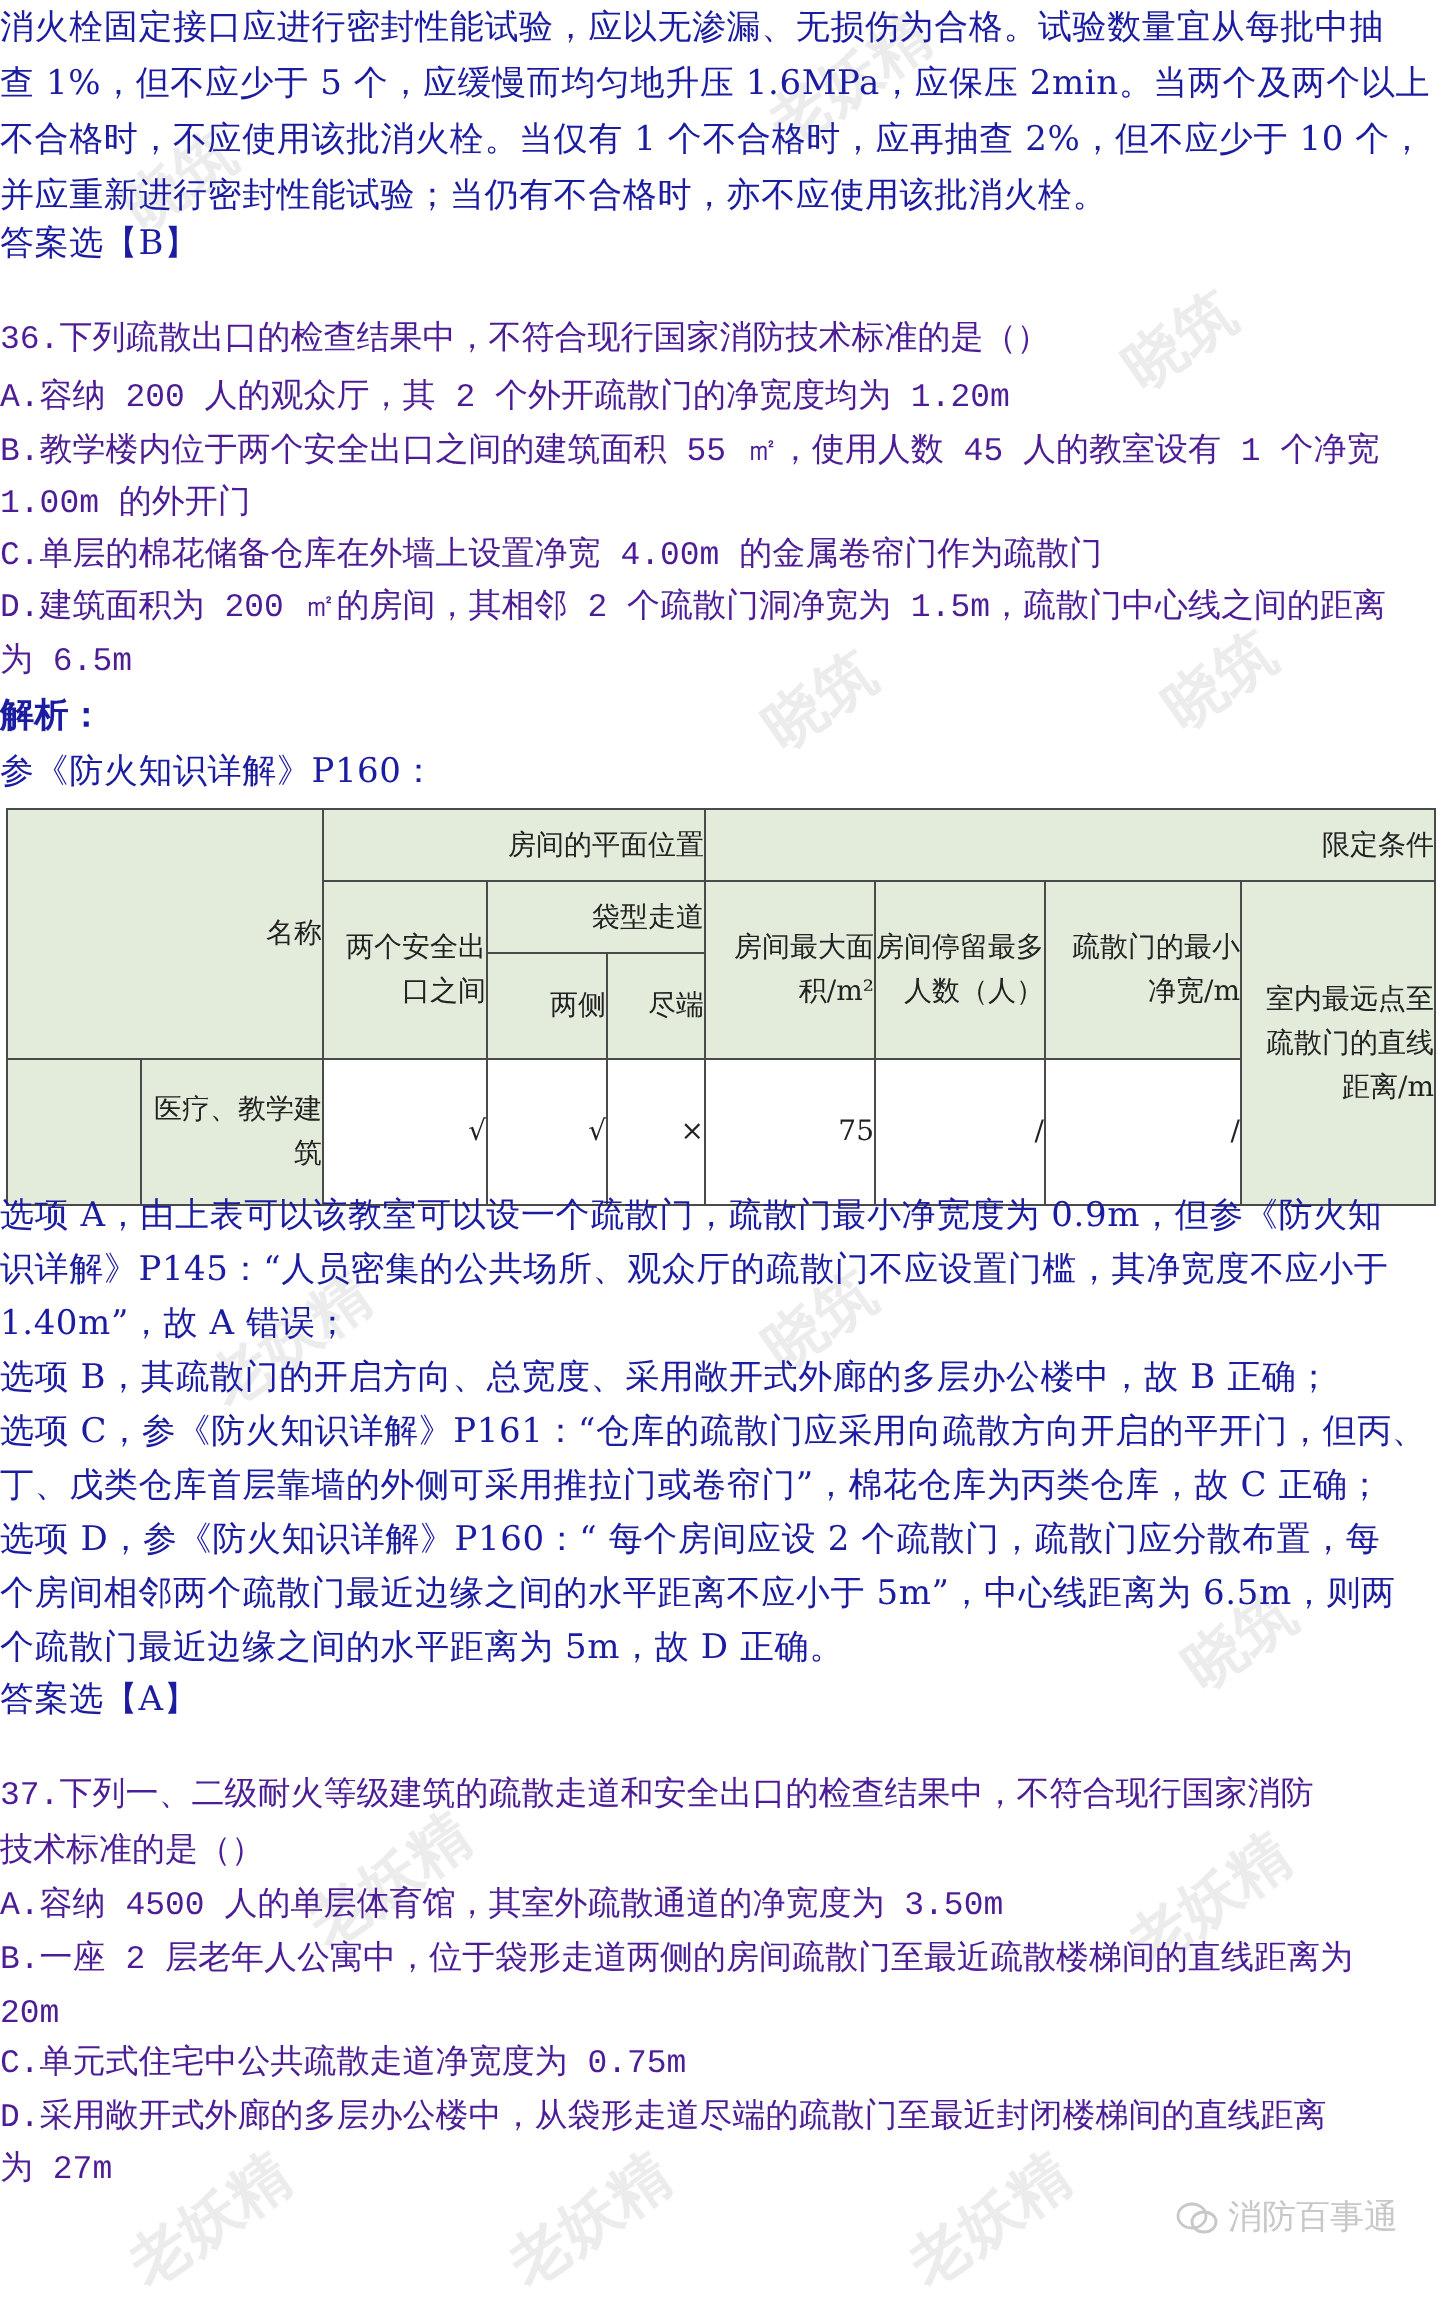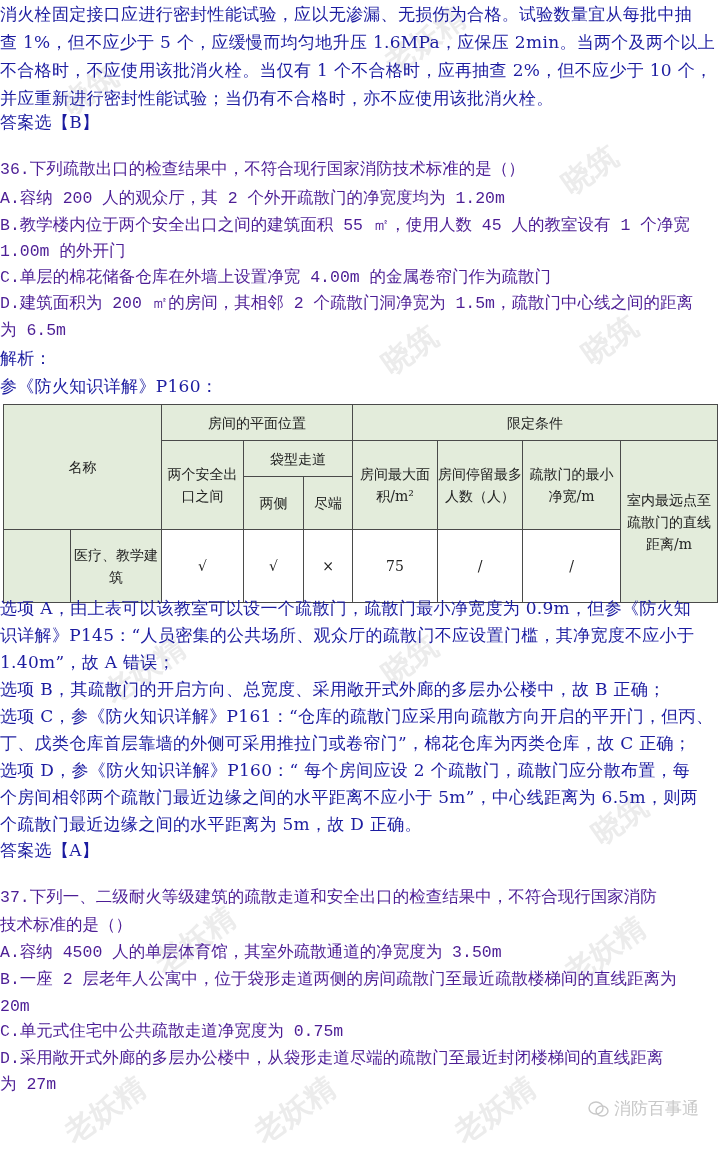--- a/index.html
+++ b/index.html
@@ -10,28 +10,28 @@
   }
   .wm-layer { position:absolute; inset:0; pointer-events:none; overflow:hidden; }
   .wm {
     position:absolute; color:#ececec; font-size:30px; font-weight:bold;
     transform:rotate(-35deg); white-space:nowrap;
     font-family:"DejaVu Sans", sans-serif;
   }
   .line { position:absolute; left:0; white-space:nowrap; line-height:28px; }
   .blue { color:#1c1ca0; font-size:17px; font-family:"DejaVu Serif", serif; letter-spacing:0.3px; }
   .black { color:#4c1d95; font-size:16.5px; font-family:"Liberation Mono","DejaVu Sans Mono", monospace; }
-  .bold { font-weight:normal; }
+  .bold { font-weight:bold; }
   table.ref {
     position:absolute; left:3px; top:404px; width:714px;
     border-collapse:collapse; table-layout:fixed;
     font-family:"DejaVu Serif", serif; font-size:14px; color:#222;
   }
   table.ref td {
-    border:1px solid #4a4a4a; text-align:center; vertical-align:middle;
+    border:1px solid #4a4a4a; text-align:right; vertical-align:middle;
     background:#e3ecdb; line-height:22px; padding:0;
   }
   table.ref td.white { background:#ffffff; }
   .logo {
     position:absolute; left:588px; top:1097px; color:#c8c8c8;
     font-family:"DejaVu Sans", sans-serif; font-size:17px; display:flex; align-items:center; gap:4px;
   }
 </style>
 </head>
 <body>

